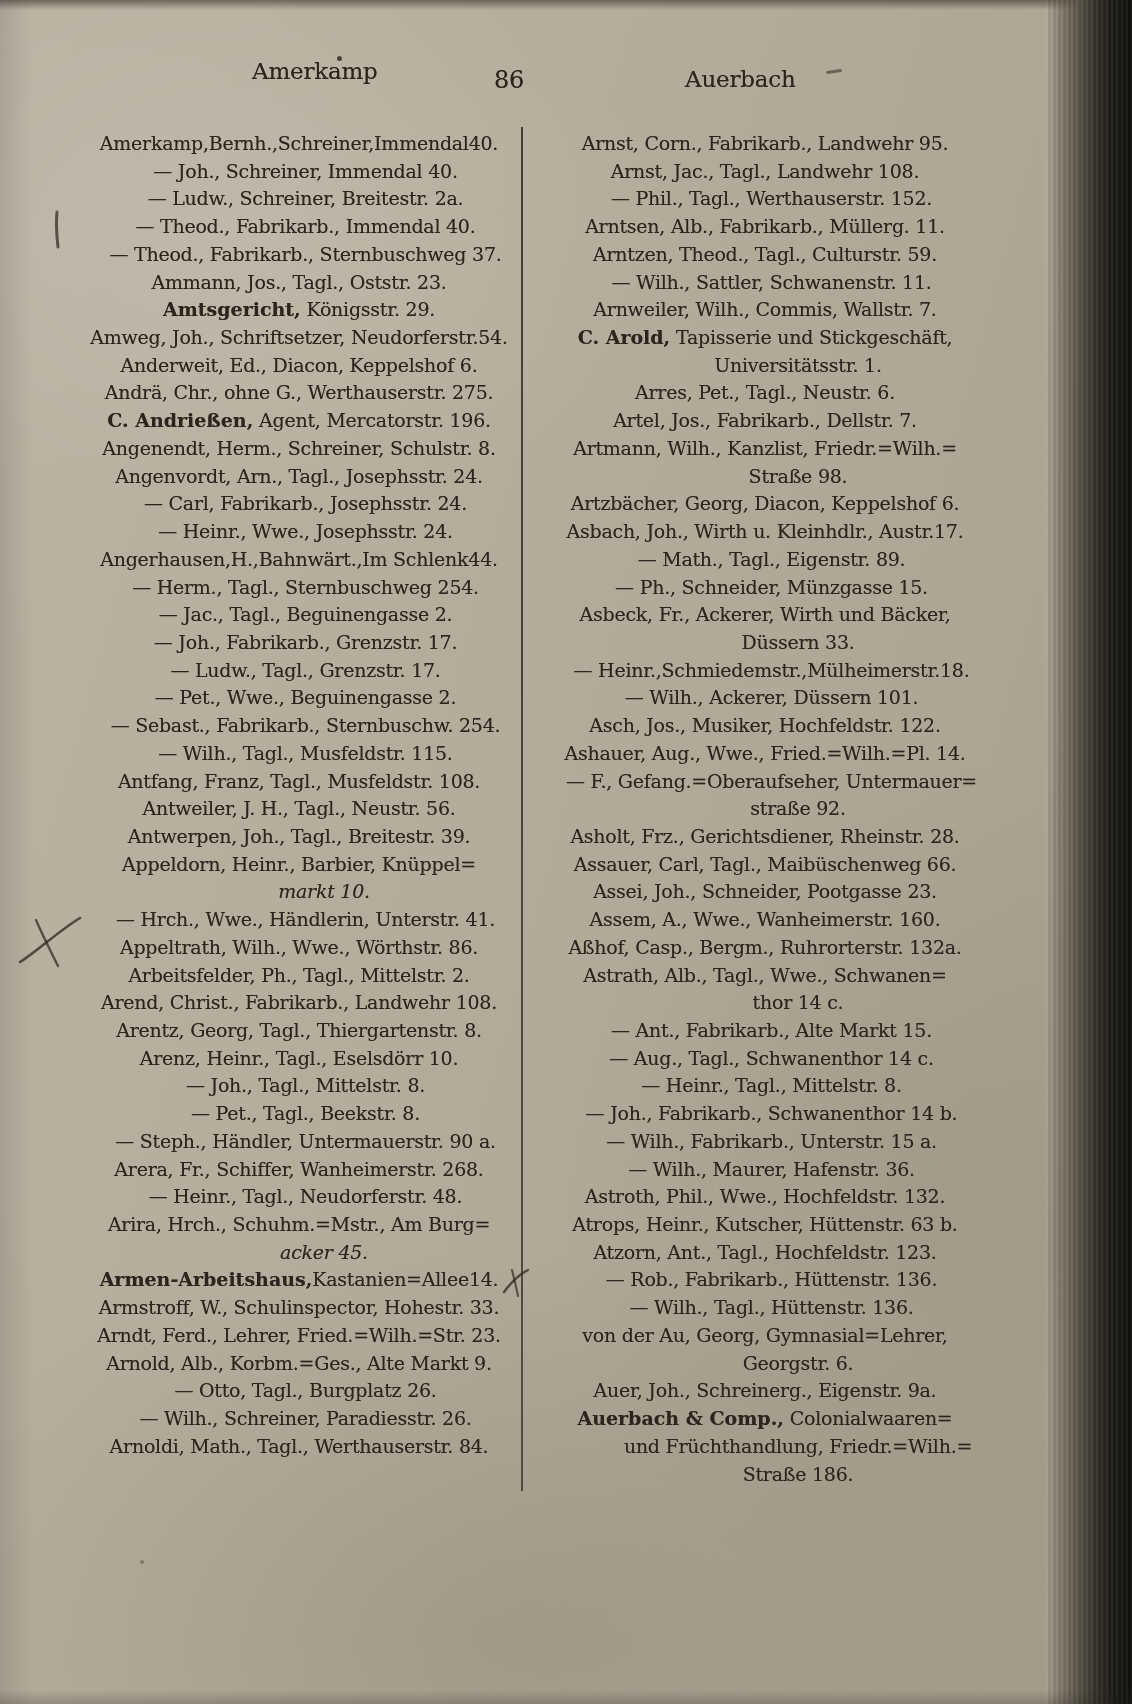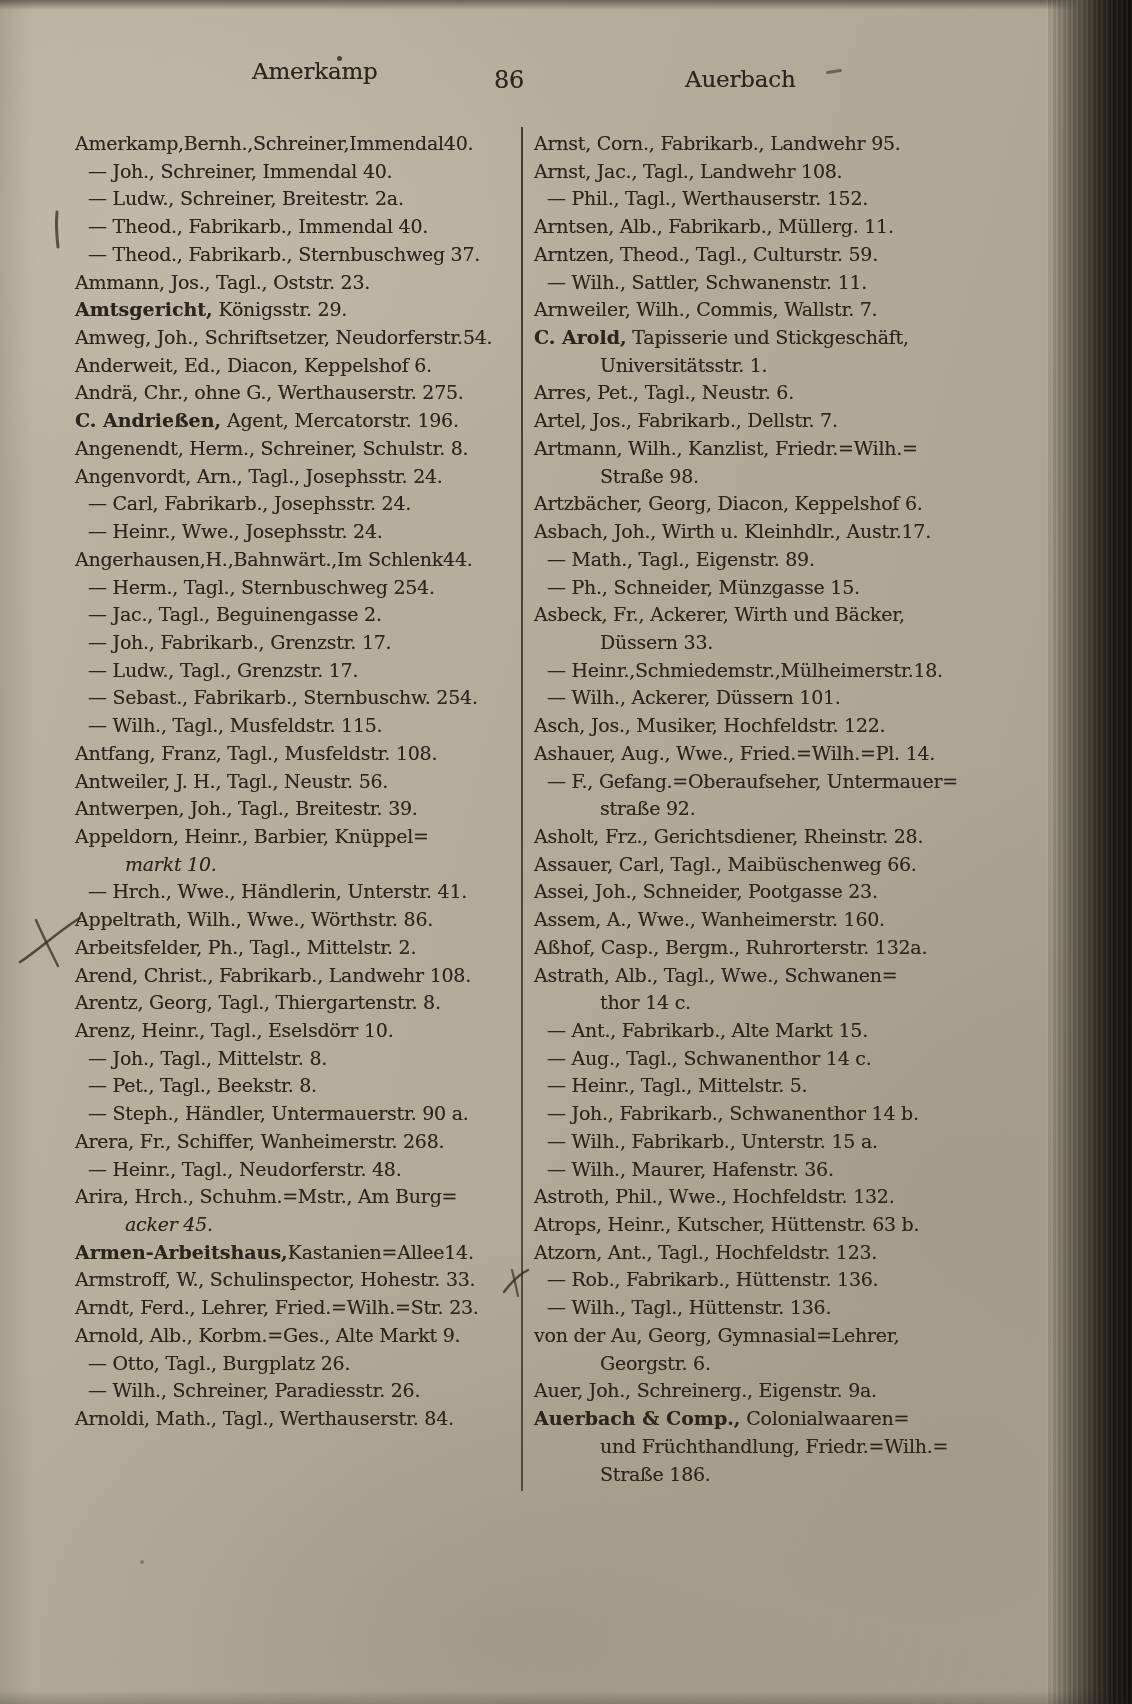--- a/index.html
+++ b/index.html
@@ -21,21 +21,21 @@
     background:
       repeating-linear-gradient(to right, rgba(255,255,255,0.05) 0 2px, rgba(0,0,0,0.06) 2px 5px),
       linear-gradient(to right, rgba(120,112,95,0) 0%, rgba(90,84,70,0.45) 16%, #5a5547 38%, #35322a 58%, #1d1b16 78%, #12110d 100%);}
   .hdr{position:absolute;font-family:"DejaVu Serif",serif;color:#2a251d;
     text-shadow:0 0 0.5px rgba(40,34,24,0.55);letter-spacing:-0.2px;}
   .hdr-left{left:252px;top:58px;font-size:23px;}
   .hdr-num{left:494px;top:66px;font-size:24px;}
   .hdr-right{left:685px;top:66px;font-size:23px;}
   .col{position:absolute;top:130px;font-family:"DejaVu Serif",serif;font-size:19px;
     line-height:27.72px;color:#2a251d;letter-spacing:-0.25px;
-    text-shadow:0 0 0.4px rgba(40,34,24,0.45);}
+    text-shadow:0 0 0.4px rgba(40,34,24,0.45);text-align:center;}
   .col-left{left:75px;width:448px;}
   .col-right{left:534px;width:462px;}
   .entry .line{white-space:nowrap;}
   .col-left .line.cont{padding-left:50px;font-style:italic;}
   .col-right .line.cont{padding-left:66px;}
   .line.dash{padding-left:13px;}
   .lead{font-weight:bold;letter-spacing:0;}
   .divider{position:absolute;left:521px;top:127px;width:2px;height:1364px;
     background:linear-gradient(to bottom, rgba(45,40,30,0.85), rgba(45,40,30,0.70));}
   .mark{position:absolute;}
@@ -107,20 +107,23 @@
       <div class="entry">
         <div class="line dash">— Jac., Tagl., Beguinengasse 2.</div>
       </div>
       <div class="entry">
         <div class="line dash">— Joh., Fabrikarb., Grenzstr. 17.</div>
       </div>
       <div class="entry">
         <div class="line dash">— Ludw., Tagl., Grenzstr. 17.</div>
       </div>
       <div class="entry">
+        <div class="line dash">— Pet., Wwe., Beguinengasse 2.</div>
+      </div>
+      <div class="entry">
         <div class="line dash">— Sebast., Fabrikarb., Sternbuschw. 254.</div>
       </div>
       <div class="entry">
         <div class="line dash">— Wilh., Tagl., Musfeldstr. 115.</div>
       </div>
       <div class="entry">
         <div class="line">Antfang, Franz, Tagl., Musfeldstr. 108.</div>
       </div>
       <div class="entry">
         <div class="line">Antweiler, J. H., Tagl., Neustr. 56.</div>
@@ -281,21 +284,21 @@
         <div class="line">Astrath, Alb., Tagl., Wwe., Schwanen=</div>
         <div class="line cont">thor 14 c.</div>
       </div>
       <div class="entry">
         <div class="line dash">— Ant., Fabrikarb., Alte Markt 15.</div>
       </div>
       <div class="entry">
         <div class="line dash">— Aug., Tagl., Schwanenthor 14 c.</div>
       </div>
       <div class="entry">
-        <div class="line dash">— Heinr., Tagl., Mittelstr. 5.</div>
+        <div class="line dash">— Heinr., Tagl., Mittelstr. 8.</div>
       </div>
       <div class="entry">
         <div class="line dash">— Joh., Fabrikarb., Schwanenthor 14 b.</div>
       </div>
       <div class="entry">
         <div class="line dash">— Wilh., Fabrikarb., Unterstr. 15 a.</div>
       </div>
       <div class="entry">
         <div class="line dash">— Wilh., Maurer, Hafenstr. 36.</div>
       </div>

